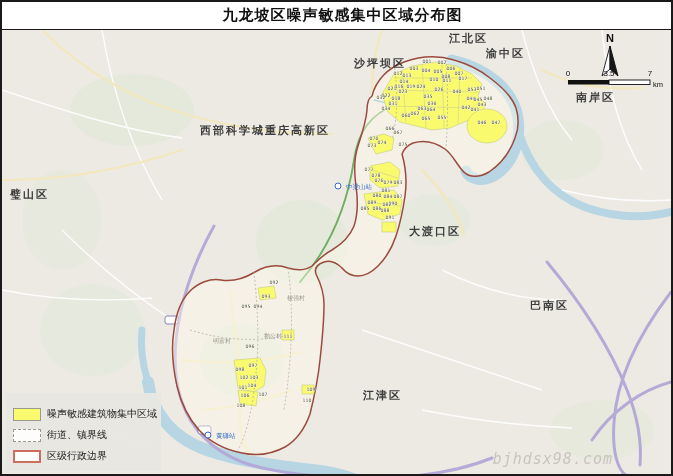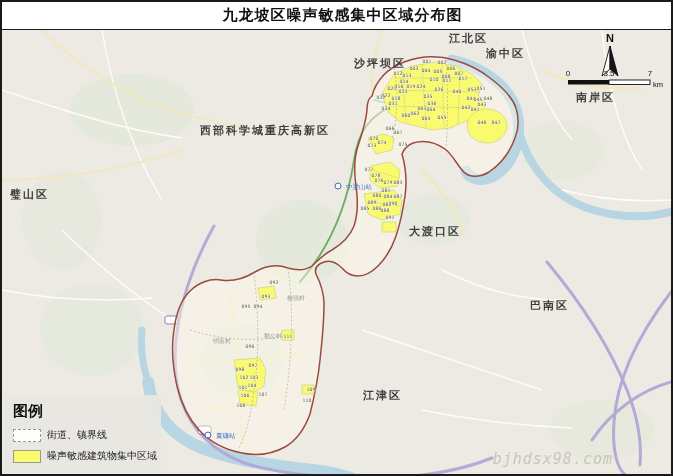--- a/index.html
+++ b/index.html
@@ -255,24 +255,27 @@
         <rect x="566" y="50" width="41" height="4.5" fill="#111"></rect>
         <rect x="607" y="50" width="41" height="4.5" fill="#ffffff" stroke="#111" stroke-width="0.9"></rect>
         <text class="lbl-km" x="651" y="57">km</text>
       </g>
     </svg>
 
     <div id="watermark">bjhdsx98.com</div>
   </div>
 
   <div id="legend">
-    <div class="legend-title">图例</div>
+    <div class="legend-row">
+      <div class="sw sw-noise"></div>
+      <div class="lab">噪声敏感建筑物集中区域</div>
+    </div>
     <div class="legend-row">
       <div class="sw sw-town"></div>
       <div class="lab">街道、镇界线</div>
     </div>
     <div class="legend-row">
-      <div class="sw sw-noise"></div>
-      <div class="lab">噪声敏感建筑物集中区域</div>
+      <div class="sw sw-district"></div>
+      <div class="lab">区级行政边界</div>
     </div>
   </div>
 
 </div>
 
 </body></html>

